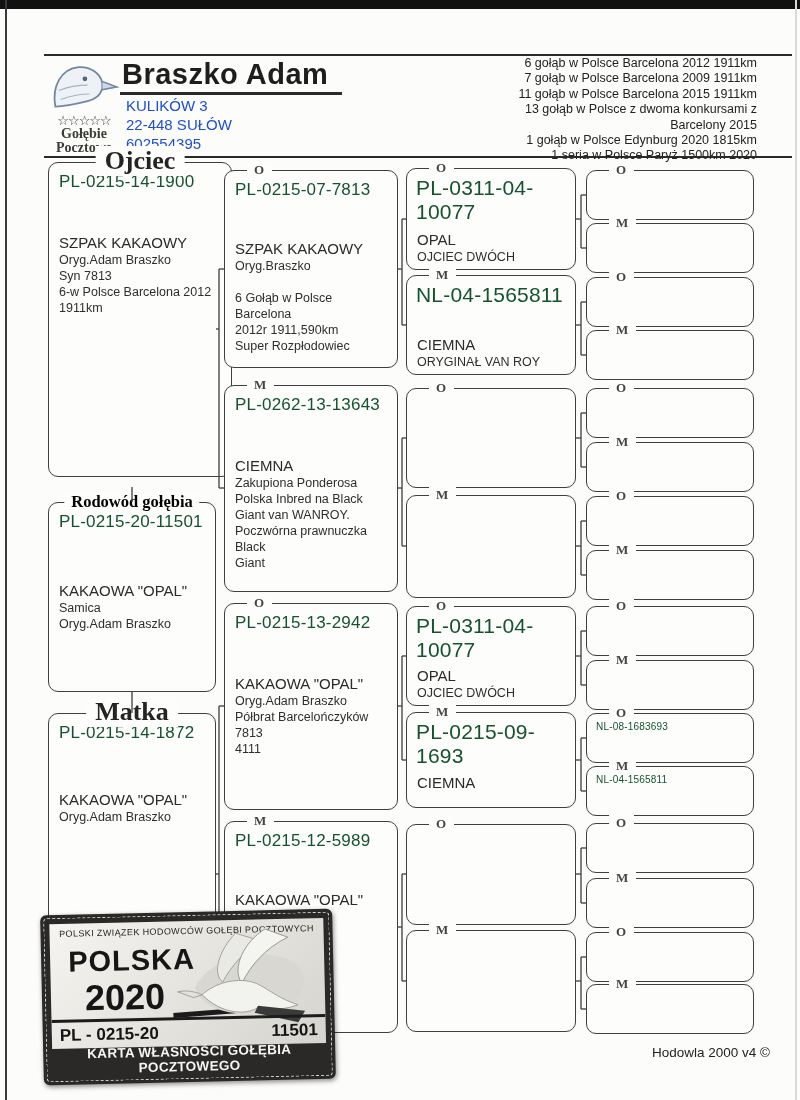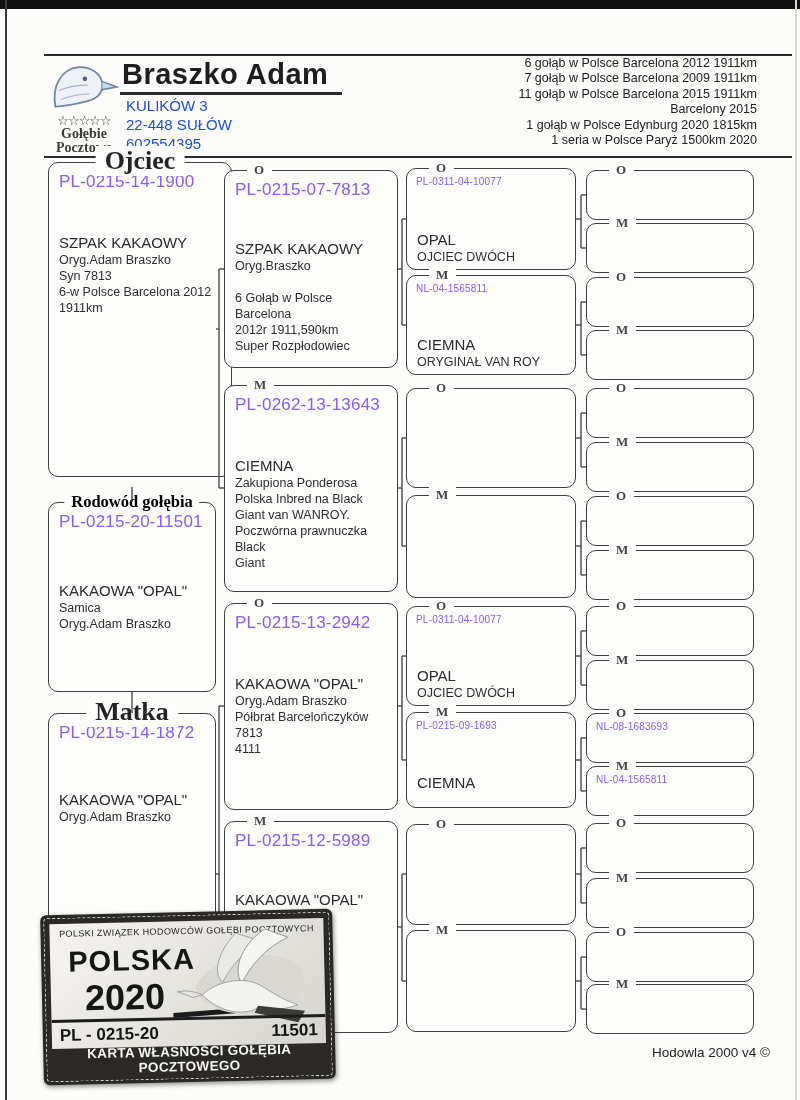--- a/index.html
+++ b/index.html
@@ -19,22 +19,22 @@
   .addr{position:absolute;left:126px;font-size:15px;color:#1d4ed8;}
   .achv{position:absolute;right:43px;top:56px;text-align:right;font-size:12.5px;line-height:15.4px;color:#222;}
   
   .pbox{position:absolute;border:1.6px solid #3f3f3f;border-radius:10px;background:#fdfdfc;box-sizing:border-box;}
   .pbox .tag{position:absolute;top:-9px;left:22px;background:#fdfdfc;padding:0 7px;
              font-family:"Liberation Serif",serif;font-weight:bold;font-size:13px;color:#454545;letter-spacing:1px;}
   .title-big{position:absolute;top:-17px;left:50%;transform:translateX(-50%);background:#fdfdfc;padding:0 9px;
              font-family:"Liberation Serif",serif;font-weight:bold;font-size:26px;color:#242424;white-space:nowrap;}
   .title-mid{position:absolute;top:-11px;left:50%;transform:translateX(-50%);background:#fdfdfc;padding:0 7px;
              font-family:"Liberation Serif",serif;font-weight:bold;font-size:16.5px;color:#000000;white-space:nowrap;}
-  .ring{padding:9px 10px 0;font-size:17px;color:#8b5cf6;letter-spacing:.2px;}
-  .ring-s{padding:7px 9px 0;font-size:10px;}
+  .ring{padding:9px 10px 0;font-size:17px;color:#14532d;letter-spacing:.2px;}
+  .ring-s{padding:7px 9px 0;font-size:21px;}
   .ring-xs{padding:7px 9px 0;font-size:10px;}
   .pname{padding:0 10px;font-size:15px;color:#2b2b2b;}
   .pdetails{padding:1px 10px 0;font-size:12.5px;line-height:16px;white-space:pre-line;color:#2e2e2e;}
   .bottom-block{position:absolute;left:0;right:0;bottom:4px;}
   .bottom-block .pname{font-size:15px;}
   .connectors{position:absolute;left:0;top:0;pointer-events:none;}
   
   .stamp{position:absolute;left:42px;top:912px;width:292px;height:170px;background:#2b2927;border-radius:6px;
          transform:rotate(-1.3deg);box-shadow:1px 2px 5px rgba(0,0,0,.45);}
   .stamp-stitch{position:absolute;left:3px;right:3px;top:3px;bottom:3px;border:1px dashed #d6d6d2;border-radius:4px;}
@@ -73,20 +73,21 @@
     <div class="logo-word">Pocztowe</div>
   </div>
   <div class="breeder-name">Braszko Adam</div>
   <div class="addr" style="top:97px">KULIKÓW 3</div>
   <div class="addr" style="top:116px">22-448 SUŁÓW</div>
   <div class="addr" style="top:135px">602554395</div>
   <div class="achv">
     <div>6  gołąb w  Polsce   Barcelona 2012 1911km</div>
     <div>7 gołąb w Polsce   Barcelona 2009 1911km</div>
     <div>11  gołąb w Polsce  Barcelona 2015   1911km</div>
+    <div>13 gołąb w Polsce z dwoma konkursami z</div>
     <div>Barcelony 2015</div>
     <div>1  gołąb w Polsce  Edynburg 2020 1815km</div>
     <div>1 seria w Polsce  Paryż 1500km 2020</div>
   </div>
   <div class="rule" style="top:156px"></div>
 
   <div class="pbox" style="left:48px;top:162px;width:184px;height:315px">
     <span class="title-big">Ojciec</span>
     <div class="ring">PL-0215-14-1900</div>
     <div class="pname" style="margin-top:42px">SZPAK KAKAOWY</div>

